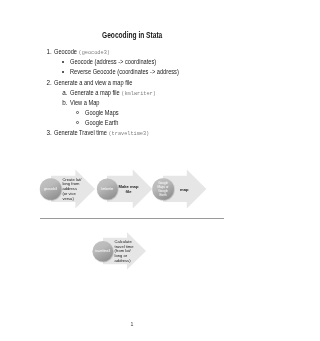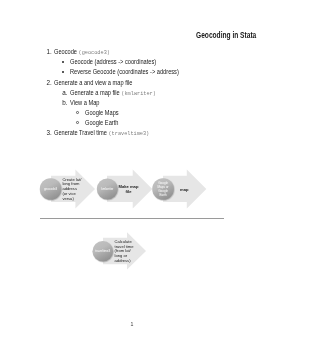--- a/index.html
+++ b/index.html
@@ -1,18 +1,18 @@
 <!DOCTYPE html>
 <html><head>
 <meta charset="utf-8">
 <style>
   html,body{margin:0;padding:0;}
   body{width:264px;height:341px;background:#ffffff;font-family:"Liberation Sans",sans-serif;overflow:hidden;}
   .page{position:relative;width:264px;height:341px;background:#fff;}
-  .title{position:absolute;left:0;top:31.4px;width:264px;text-align:right;font-weight:bold;font-size:8.4px;color:#1a1a1a;line-height:8.4px;}
+  .title{position:absolute;left:0;top:31.4px;width:264px;text-align:center;font-weight:bold;font-size:8.4px;color:#1a1a1a;line-height:8.4px;}
   .title span{display:inline-block;transform:scaleX(0.79);transform-origin:center;}
   .lst{position:absolute;left:0;top:47.3px;width:264px;}
   .li{position:relative;font-size:6.3px;color:#1a1a1a;line-height:10.1px;height:10.1px;}
   .mk{position:absolute;}
   .sx{display:inline-block;transform:scaleX(0.9);transform-origin:left center;}
   .code{font-family:"Liberation Mono",monospace;color:#7d7d7d;font-size:5.8px;}
   .dot{position:absolute;width:2.1px;height:2.1px;border-radius:50%;background:#222;}
   .ring{position:absolute;width:2.7px;height:2.7px;border-radius:50%;border:0.3px solid #555;box-sizing:border-box;}
   .diagram{position:absolute;left:0;top:0;width:264px;height:341px;pointer-events:none;}
   .dtext{position:absolute;font-size:4.1px;line-height:4.85px;color:#1a1a1a;font-family:"Liberation Sans",sans-serif;white-space:nowrap;}

